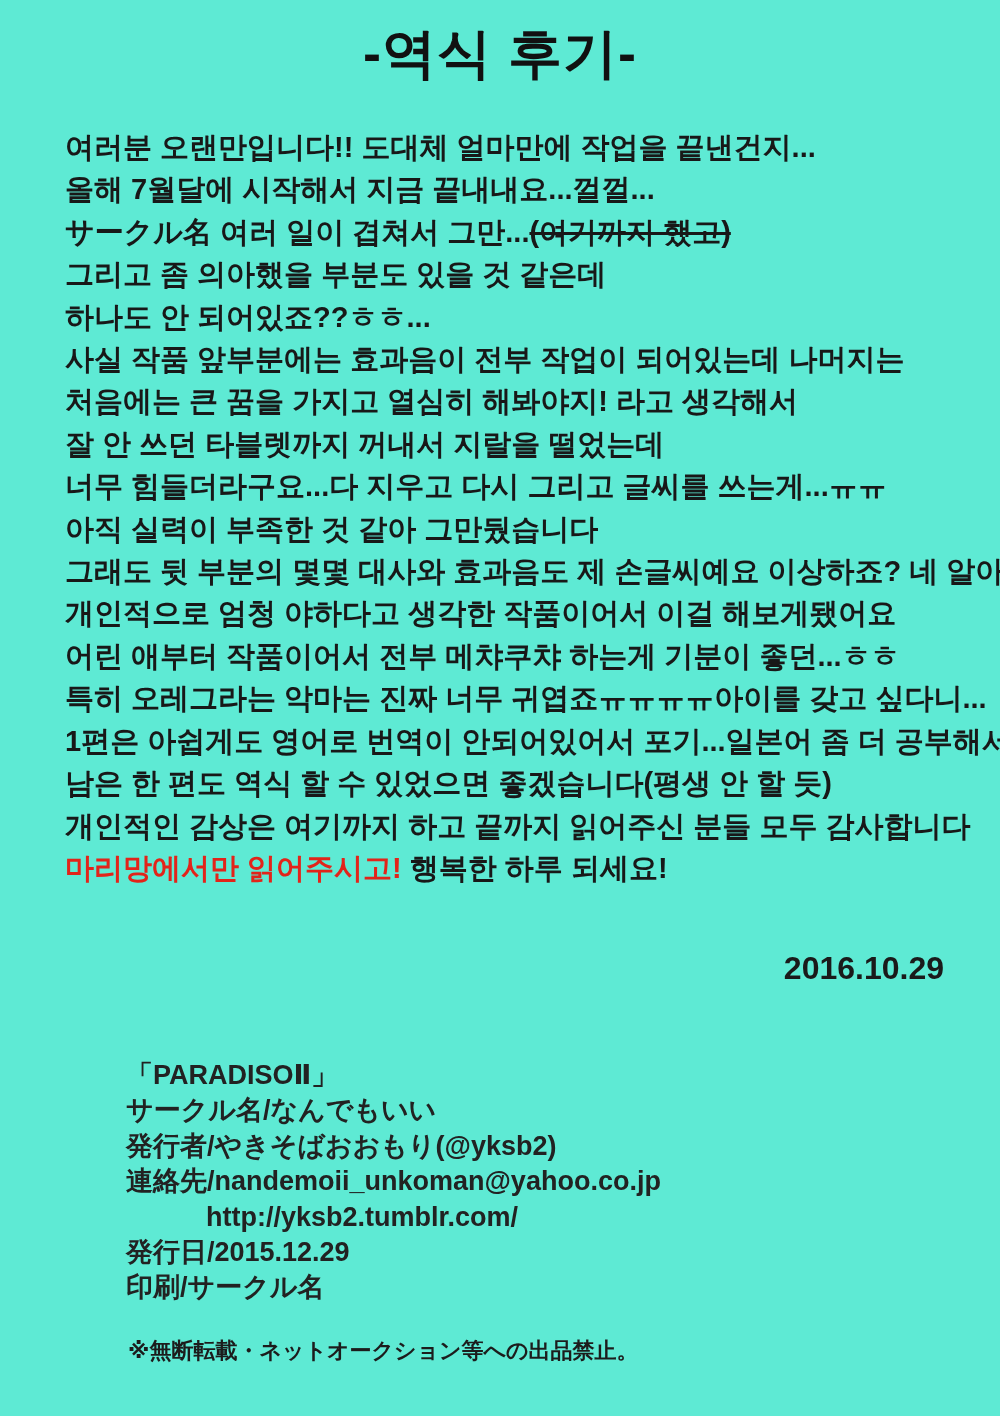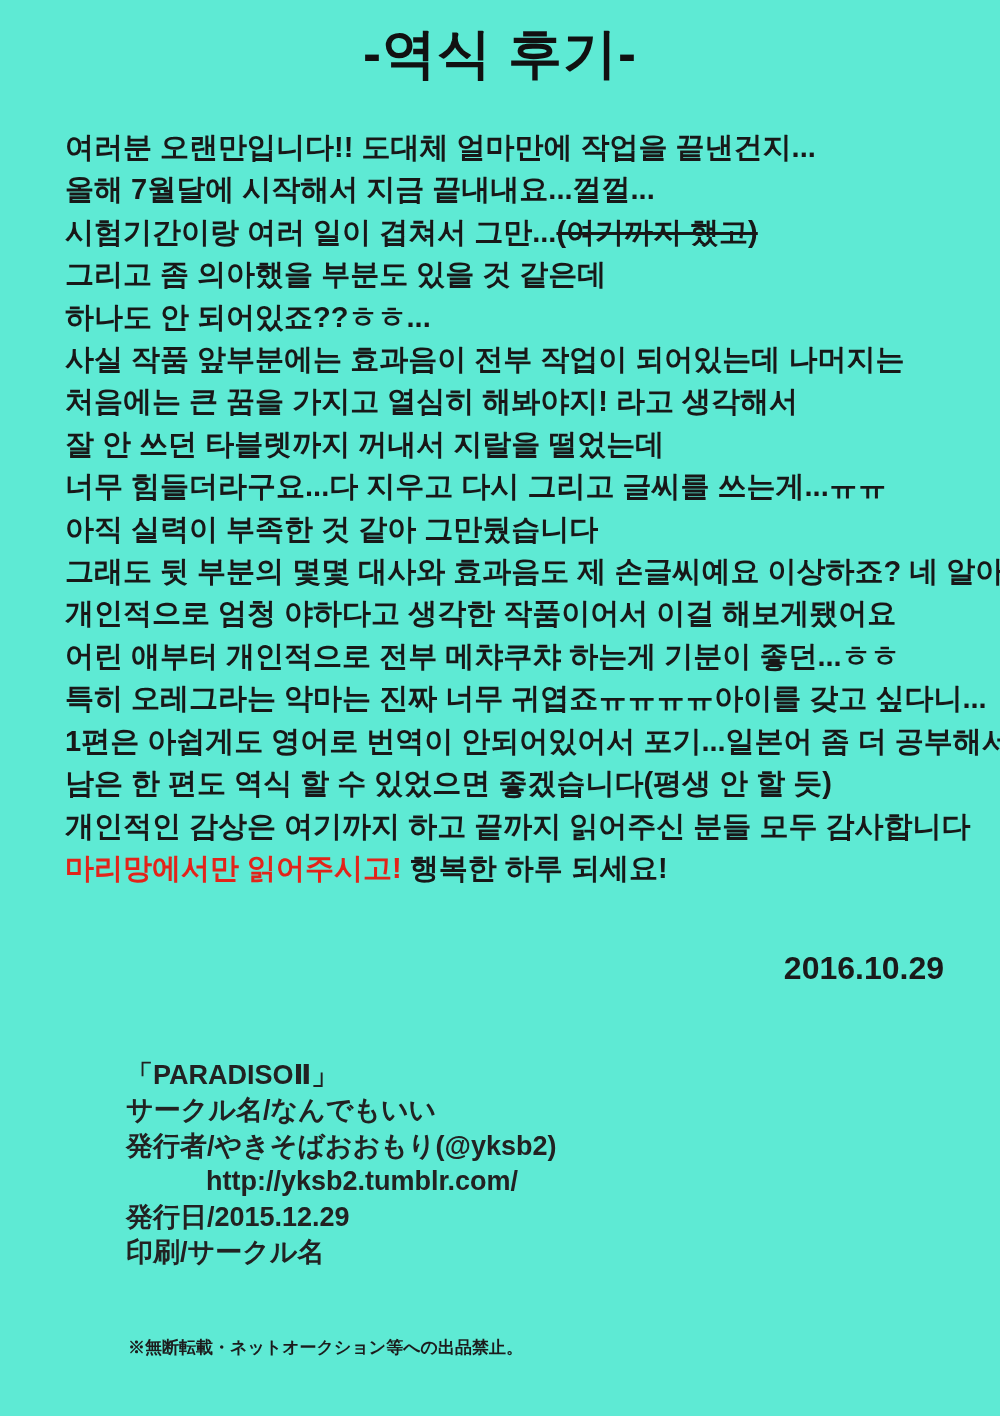--- a/index.html
+++ b/index.html
@@ -73,60 +73,60 @@
   }
   .colophon p.indent {
     padding-left: 80px;
   }
   .notice {
     position: absolute;
     top: 1336px;
     left: 128px;
     margin: 0;
     white-space: nowrap;
-    font-size: 17px;
+    font-size: 22px;
     font-weight: 700;
     color: #1c1c1c;
-    font-family: Liberation Mono, monospace;
   }
 </style>
 </head>
 <body>
 
 <div class="page">
 
   <h1 class="title">-역식 후기-</h1>
 
   <div class="body-text">
     <p>여러분 오랜만입니다!! 도대체 얼마만에 작업을 끝낸건지...</p>
     <p>올해 7월달에 시작해서 지금 끝내내요...껄껄...</p>
-    <p><span>시험기간이랑 여러 일이 겹쳐서 그만...</span><span class="strike">(여기까지 했고)</span></p>
+    <p><span>サークル名 여러 일이 겹쳐서 그만...</span><span class="strike">(여기까지 했고)</span></p>
     <p>그리고 좀 의아했을 부분도 있을 것 같은데</p>
     <p>하나도 안 되어있죠??ㅎㅎ...</p>
     <p>사실 작품 앞부분에는 효과음이 전부 작업이 되어있는데 나머지는</p>
     <p>처음에는 큰 꿈을 가지고 열심히 해봐야지! 라고 생각해서</p>
     <p>잘 안 쓰던 타블렛까지 꺼내서 지랄을 떨었는데</p>
     <p>너무 힘들더라구요...다 지우고 다시 그리고 글씨를 쓰는게...ㅠㅠ</p>
     <p>아직 실력이 부족한 것 같아 그만뒀습니다</p>
     <p>그래도 뒷 부분의 몇몇 대사와 효과음도 제 손글씨예요 이상하죠? 네 알아요...</p>
     <p>개인적으로 엄청 야하다고 생각한 작품이어서 이걸 해보게됐어요</p>
-    <p>어린 애부터 개인적으로 전부 메챠쿠챠 하는게 기분이 좋던...ㅎㅎ</p>
+    <p>어린 애부터 작품이어서 전부 메챠쿠챠 하는게 기분이 좋던...ㅎㅎ</p>
     <p>특히 오레그라는 악마는 진짜 너무 귀엽죠ㅠㅠㅠㅠ아이를 갖고 싶다니...</p>
     <p>1편은 아쉽게도 영어로 번역이 안되어있어서 포기...일본어 좀 더 공부해서</p>
     <p>남은 한 편도 역식 할 수 있었으면 좋겠습니다(평생 안 할 듯)</p>
     <p>개인적인 감상은 여기까지 하고 끝까지 읽어주신 분들 모두 감사합니다</p>
     <p><span class="red-text">마리망에서만 읽어주시고!</span><span> 행복한 하루 되세요!</span></p>
   </div>
 
   <div class="date-line">2016.10.29</div>
 
   <div class="colophon">
     <p>「PARADISOⅡ」</p>
     <p>サークル名/なんでもいい</p>
     <p>発行者/やきそばおおもり(@yksb2)</p>
+    <p>連絡先/nandemoii_unkoman@yahoo.co.jp</p>
     <p class="indent">http://yksb2.tumblr.com/</p>
     <p>発行日/2015.12.29</p>
     <p>印刷/サークル名</p>
   </div>
 
   <p class="notice">※無断転載・ネットオークション等への出品禁止。</p>
 
 </div>
 
 </body></html>

